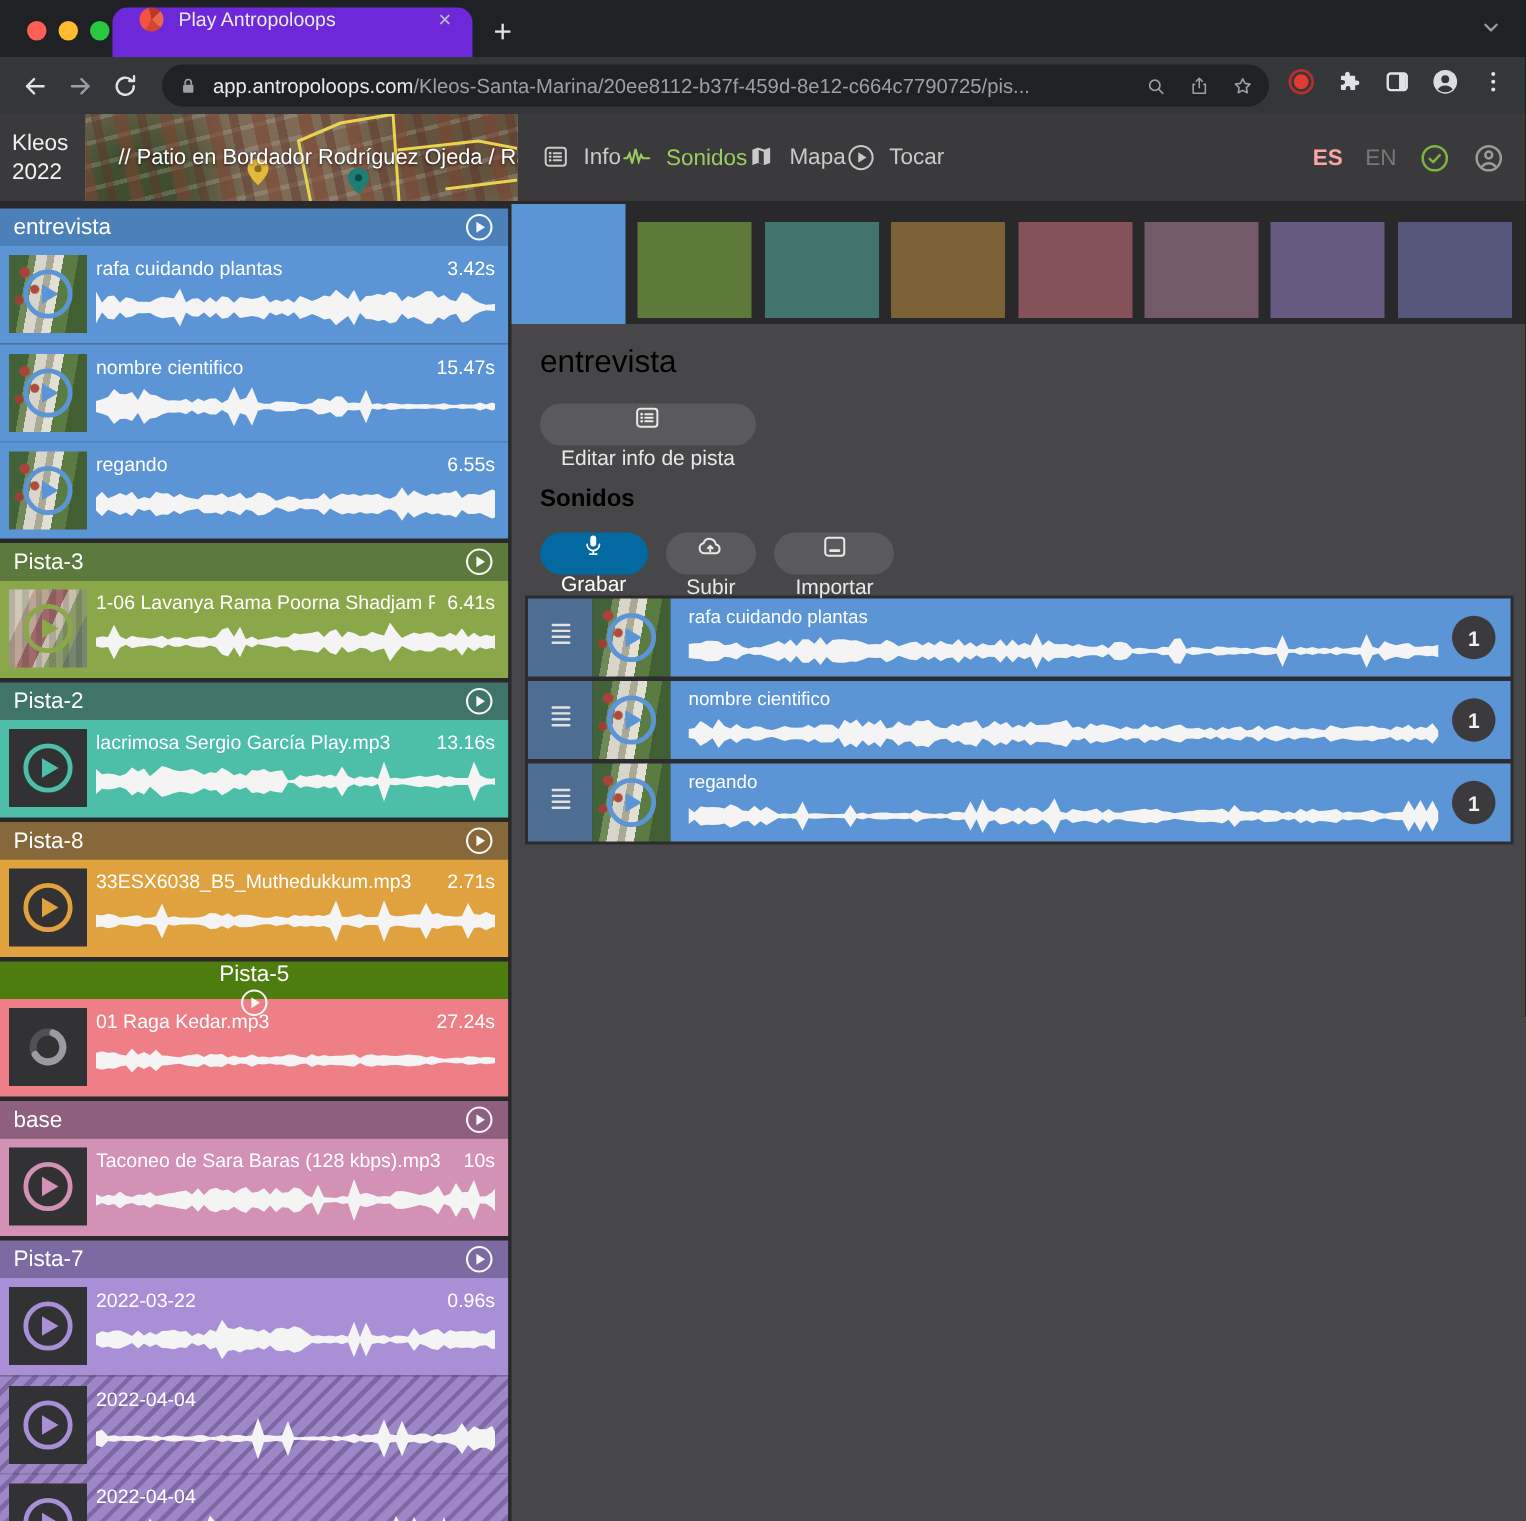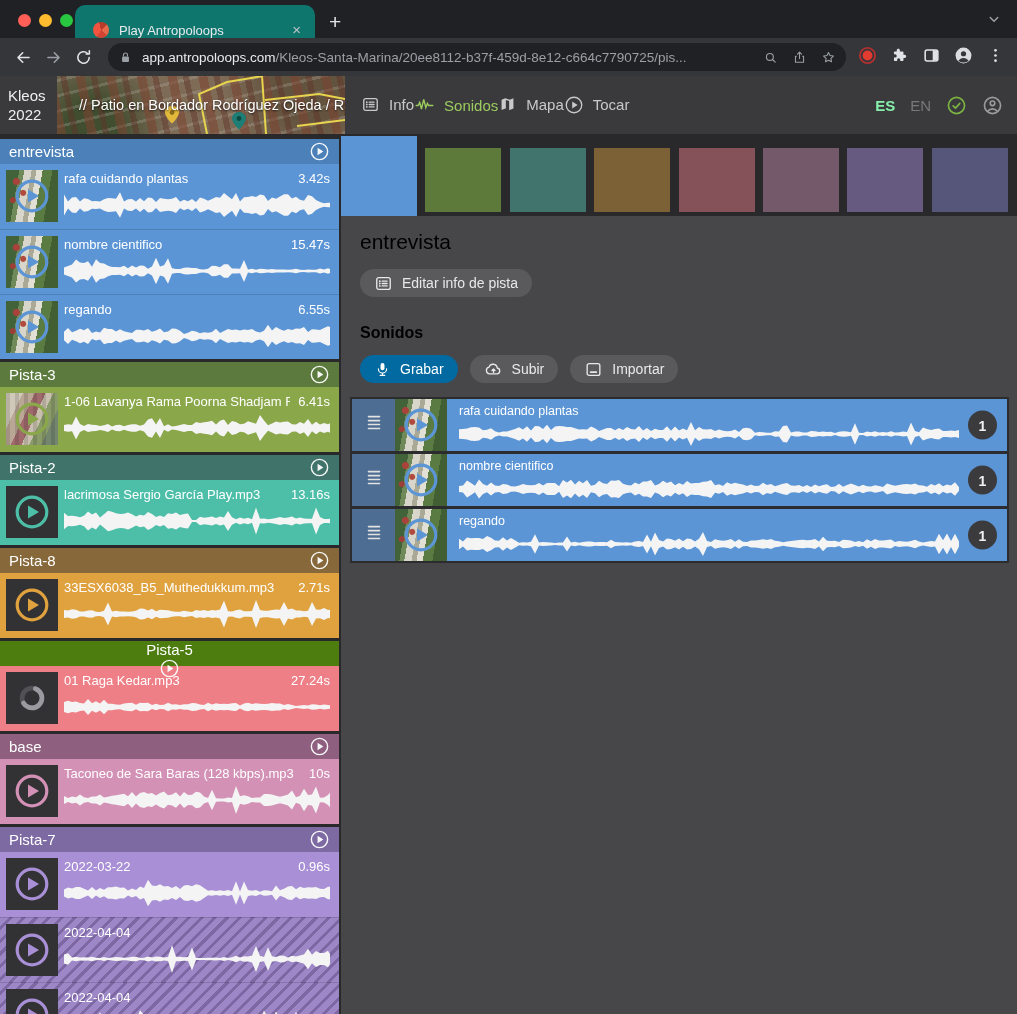--- a/index.html
+++ b/index.html
@@ -5,22 +5,22 @@
   html,body{margin:0;padding:0;background:#111;}
   *{box-sizing:border-box;}
   #stage{position:relative;width:1017px;height:1014px;overflow:hidden;
          font-family:"Liberation Sans",sans-serif;background:#29292b;}
 
   
   .tabstrip{position:absolute;top:0;left:0;right:0;height:38px;background:#202124;display:flex;align-items:flex-end;}
   .lights{position:absolute;left:18px;top:14px;display:flex;gap:8px;}
   .light{width:13px;height:13px;border-radius:50%;}
   .light.r{background:#ff5f57}.light.y{background:#febc2e}.light.g{background:#28c840}
-  .tab{margin-left:75px;width:240px;height:33px;background:#0f766e;border-radius:10px 10px 0 0;
-       display:flex;align-items:flex-end;padding:0 10px;color:#e8eaed;}
+  .tab{margin-left:75px;width:240px;height:33px;background:#6d28d9;border-radius:10px 10px 0 0;
+       display:flex;align-items:flex-start;padding:0 10px;color:#e8eaed;}
   .favicon{width:16px;height:16px;border-radius:50%;margin:0 10px 0 8px;flex:0 0 16px;
        background:conic-gradient(from 210deg,#f05340 0 38%,#b83a2b 38% 55%,#e8684a 55% 78%,#d24534 78% 100%);}
   .tab-title{font-size:13px;flex:1;white-space:nowrap;overflow:hidden;}
   .tab-close{color:#bdc1c6;font-size:15px;padding:0 4px;}
   .newtab{color:#dfe1e5;font-size:21px;line-height:21px;padding:0 14px 6px 14px;}
   .tabchev{margin-left:auto;color:#9aa0a6;padding:0 14px 6px 0;}
   .toolbar{position:absolute;top:38px;left:0;right:0;height:38px;background:#35363a;display:flex;align-items:center;
            box-shadow:0 1px 0 rgba(0,0,0,.4);}
   .tb-ic{color:#dfe3e8;width:30px;display:flex;justify-content:center;align-items:center;flex:0 0 30px;}
   .tb-ic.dim{color:#9aa0a6;}
@@ -49,21 +49,21 @@
       #a28a70;}
   .banner svg.overlay{position:absolute;inset:0;}
   .crumb{position:absolute;left:22px;top:50%;transform:translateY(-50%);font-size:14.5px;color:#fff;
          white-space:nowrap;text-shadow:0 1px 2px rgba(0,0,0,.7);}
   nav.hnav{display:flex;margin-left:16px;align-items:flex-start;}
   .nav-item{display:flex;align-items:center;gap:9px;font-size:15px;color:#c9c9c9;cursor:default;}
   .nav-item .ic{display:flex;color:#c9c9c9;}
   .nav-item.active,.nav-item.active .ic{color:#9ccc5f;}
   .hdr-right{margin-left:auto;display:flex;align-items:center;gap:15px;padding-right:14px;}
   .lang{font-size:15px;}
-  .lang.on{color:#86efac;font-weight:700;}
+  .lang.on{color:#fca5a5;font-weight:700;}
   .lang.off{color:#787878;}
   .hdr-right .ic{display:flex;}
   .ic-check{color:#7cb342;}
   .ic-person{color:#9a9a9a;}
 
   
   .sidebar{position:absolute;left:0;top:134px;width:339px;bottom:0;background:#29292b;overflow:hidden;padding-top:5px;}
   .track{margin-bottom:3px;}
   .track-head{height:25px;display:flex;align-items:center;padding:0 9px;color:#fff;font-size:15px;}
   .track-head .track-name{flex:1;}
@@ -89,21 +89,21 @@
   .wave svg{display:block;}
 
   
   .main{position:absolute;left:339px;top:134px;right:0;bottom:0;background:#29292b;}
   .blocks{display:flex;gap:8.4px;padding:2px 0 0 2px;align-items:flex-start;}
   .block{width:76px;height:64px;margin-top:12px;}
   .block.sel{height:80px;margin-top:0;}
   .panel{position:absolute;top:82px;left:2px;right:0;bottom:0;background:#47474a;padding:14px 0 0 19px;}
   .panel-title{font-size:21px;font-weight:500;margin:0;}
   .pill{display:inline-flex;align-items:center;gap:9px;height:28px;border-radius:14px;border:none;
-        background:#5a5a5d;color:#e8e8e8;font-size:14px;font-family:inherit;padding:0 14px;}
+        background:#5a5a5d;color:#e8e8e8;font-size:14px;font-family:inherit;padding:0 14px;flex-direction:column;}
   .pill .ic{display:flex;color:#e8e8e8;}
   .pill.primary{background:#0369a1;color:#fff;}
   .pill.primary .ic{color:#fff;}
   .edit-btn{margin-top:15px;}
   .sounds-heading{font-size:16px;font-weight:600;margin:27px 0 0 0;}
   .actions{margin-top:13px;display:flex;gap:12px;}
   .rows{margin:14px 8px 0 -10px;background:#2c2c2e;padding:2px;display:flex;flex-direction:column;gap:3px;}
   .mrow{height:52px;display:flex;position:relative;}
   .mhandle{width:43px;flex:0 0 43px;display:flex;align-items:center;justify-content:center;}
   .mthumb{width:52px;height:52px;flex:0 0 52px;margin:0;}

